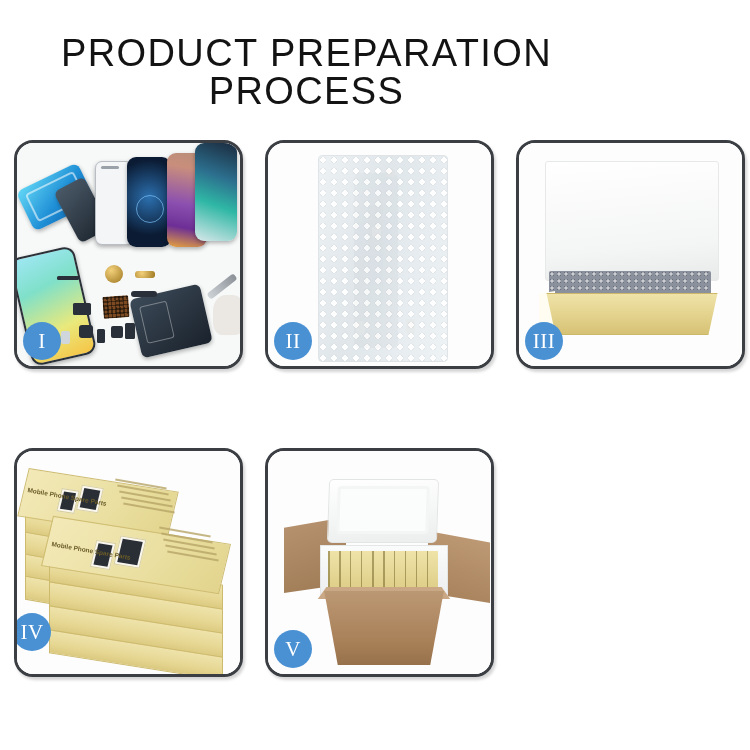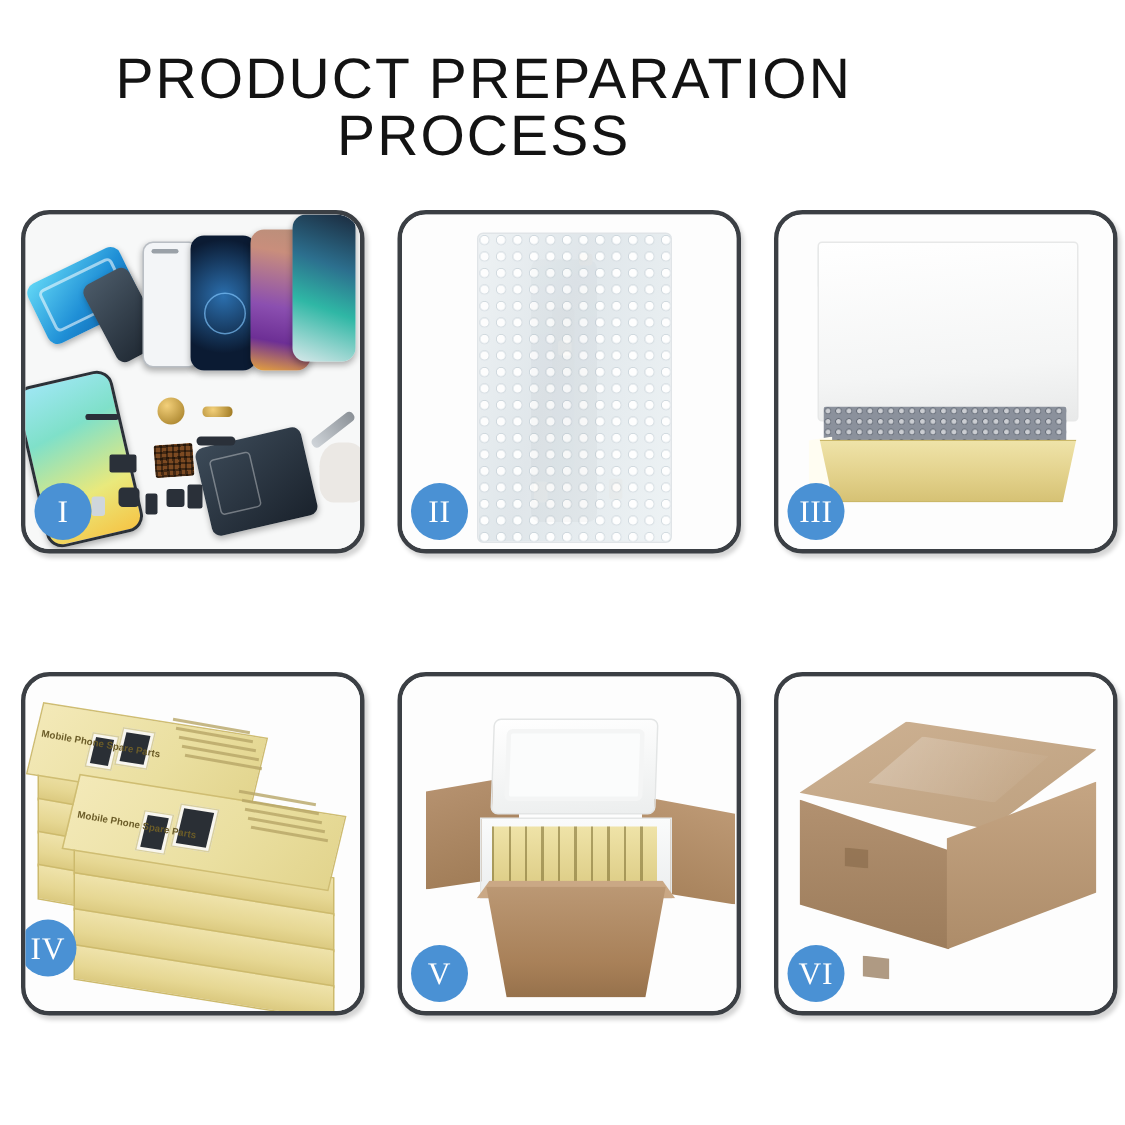--- a/index.html
+++ b/index.html
@@ -1,21 +1,21 @@
 <!DOCTYPE html>
 <html><head>
 <meta charset="utf-8">
 <style>
   html,body{margin:0;padding:0;background:#ffffff;}
   body{width:750px;height:750px;font-family:"Liberation Sans",sans-serif;overflow:hidden;position:relative;}
 
   #sheet{width:750px;height:750px;position:relative;background:#fff;}
 
   
-  #header{position:absolute;left:0;top:34px;width:613px;text-align:center;padding-left:16px;}
+  #header{position:absolute;left:0;top:34px;width:613px;text-align:center;}
   #title{font-size:38px;letter-spacing:1.4px;color:#131313;font-weight:400;
          font-family:"Liberation Sans",sans-serif;line-height:1;}
   #subtitle{margin-top:16px;font-size:15.5px;color:#1d1d1d;letter-spacing:.15px;}
 
   
   #grid{position:absolute;left:14px;top:140px;width:734px;height:543px;}
   .panel{position:absolute;width:229px;height:229px;border:3px solid #3b3f44;
          border-radius:19px;background:#fefefe;box-sizing:border-box;overflow:hidden;
          box-shadow:2px 3px 3px rgba(0,0,0,.17);}
   .p1{left:0;top:0}    .p2{left:251px;top:0}    .p3{left:502px;top:0}
@@ -283,27 +283,15 @@
         <div class="flapR"></div>
         <div class="foamlid"></div>
         <div class="foamwall"></div>
         <div class="inner5"></div>
         <div class="cartonTop"></div>
         <div class="carton"></div>
       </div>
       <div class="badge b-in">V</div>
     </div>
 
-    <div class="panel p6">
-      <div class="stage">
-        <div class="p6bg"></div>
-        <div class="c6top"></div>
-        <div class="c6seam"></div>
-        <div class="c6left"></div>
-        <div class="c6right"></div>
-        <div class="tapeA"></div>
-        <div class="tapeB"></div>
-      </div>
-      <div class="badge b-in">VI</div>
-    </div>
 
   </div>
 </div>
 
 </body></html>

